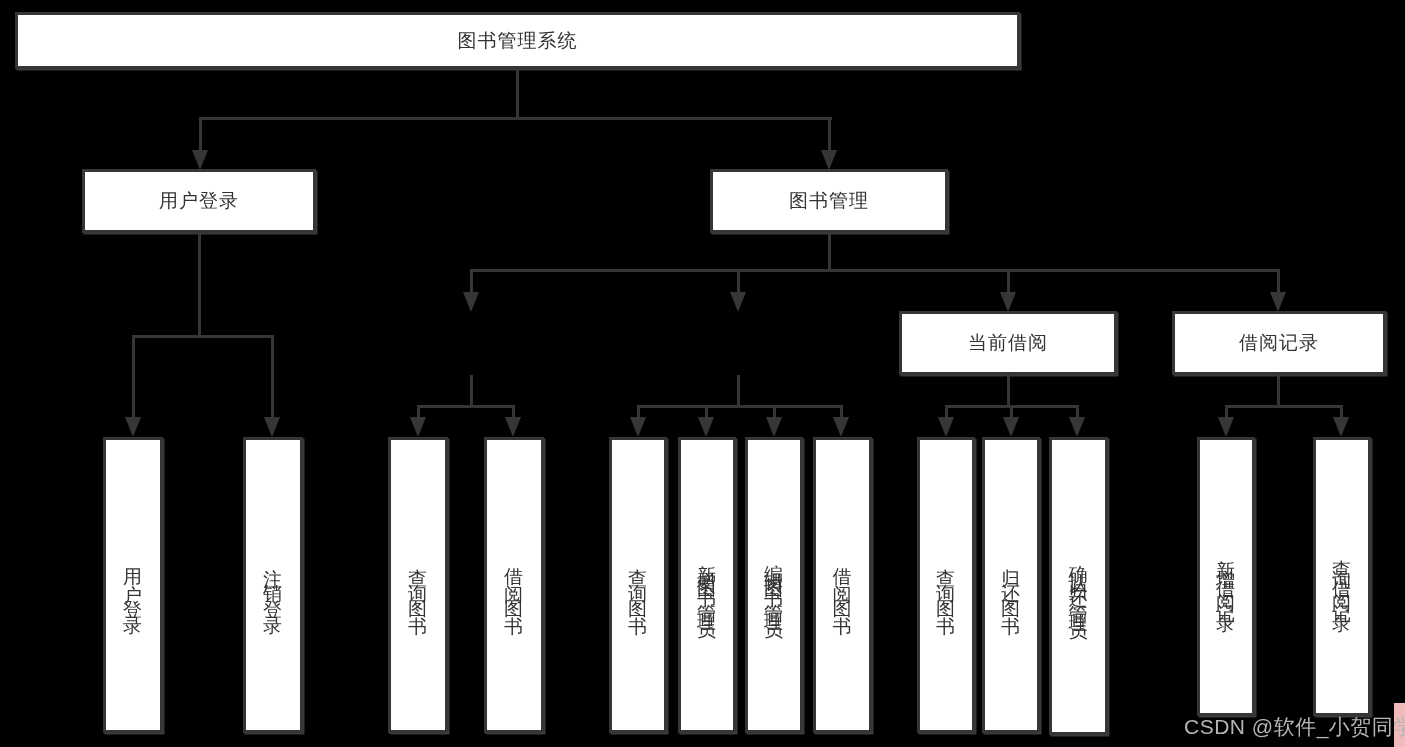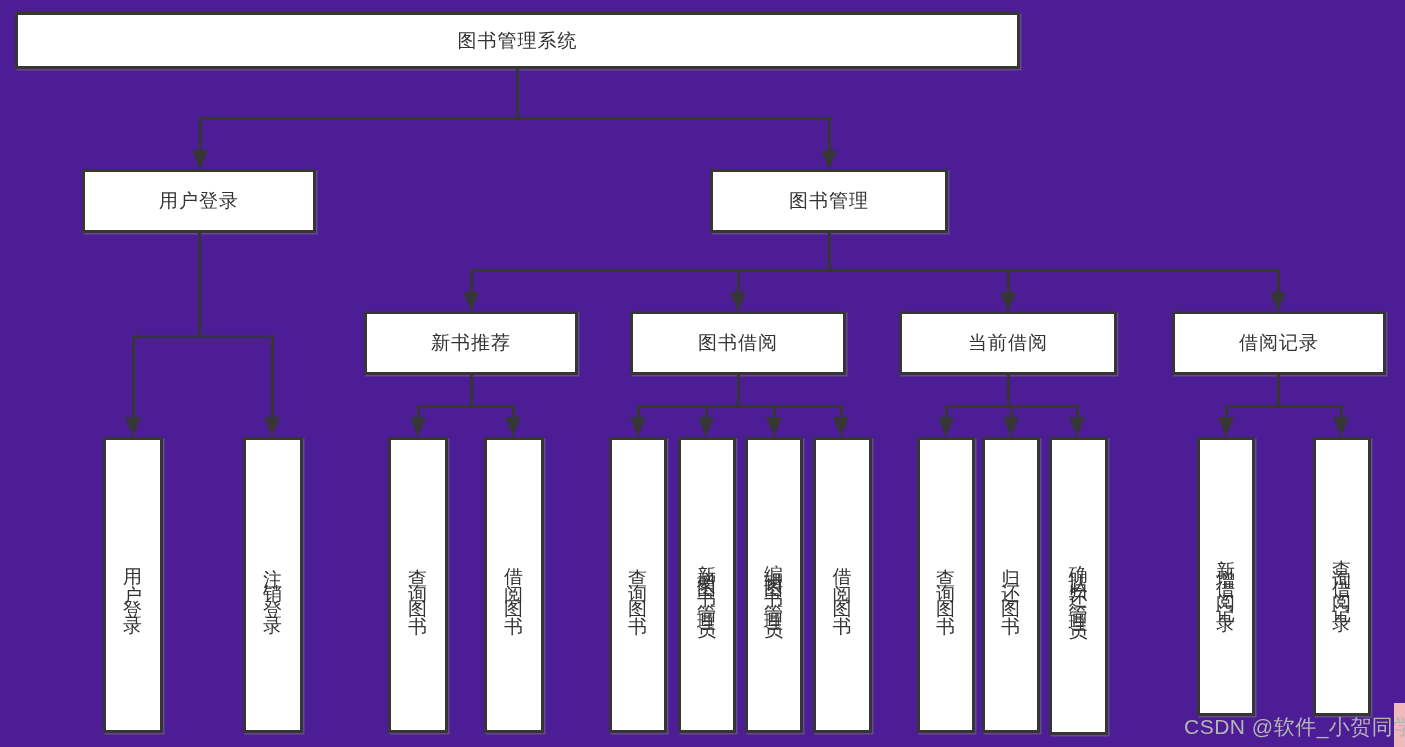--- a/index.html
+++ b/index.html
@@ -1,17 +1,17 @@
 <!DOCTYPE html>
 <html><head>
 <meta charset="utf-8">
 <style>
   html,body{margin:0;padding:0;background:#fff;}
   .canvas{
-    position:relative;width:1405px;height:747px;background:#4c1d95;
+    position:relative;width:1405px;height:747px;background:#000000;
     font-family:"Liberation Sans","DejaVu Sans",sans-serif;overflow:hidden;color:#333;
   }
   .box{
     position:absolute;box-sizing:border-box;border:3px solid #363636;background:#fff;
     display:flex;align-items:center;justify-content:center;
     font-size:19px;color:#333;box-shadow:1.5px 1.5px 0 rgba(130,130,130,.45);
   }
   .hlabel{letter-spacing:1px;white-space:nowrap;}
   .vtext{writing-mode:vertical-rl;text-orientation:mixed;line-height:1;white-space:nowrap;}
   .ls4{letter-spacing:16px;}
@@ -35,26 +35,20 @@
     <span class="hlabel">图书管理系统</span>
   </div>
 
   <div class="box" style="left:82px;top:169px;width:234px;height:64px;">
     <span class="hlabel">用户登录</span>
   </div>
   <div class="box" style="left:710px;top:169px;width:238px;height:64px;justify-content:center;">
     <span class="hlabel">图书管理</span>
   </div>
 
-  <div class="box" style="left:364px;top:311px;width:214px;height:64px;">
-    <span class="hlabel">新书推荐</span>
-  </div>
-  <div class="box" style="left:630px;top:311px;width:216px;height:64px;">
-    <span class="hlabel">图书借阅</span>
-  </div>
   <div class="box" style="left:899px;top:311px;width:218px;height:64px;justify-content:center;">
     <span class="hlabel">当前借阅</span>
   </div>
   <div class="box" style="left:1172px;top:311px;width:214px;height:64px;">
     <span class="hlabel">借阅记录</span>
   </div>
 
   <div class="box" style="left:103px;top:437px;width:60px;height:296px;">
     <span class="vtext ls4">用户登录</span>
   </div>

